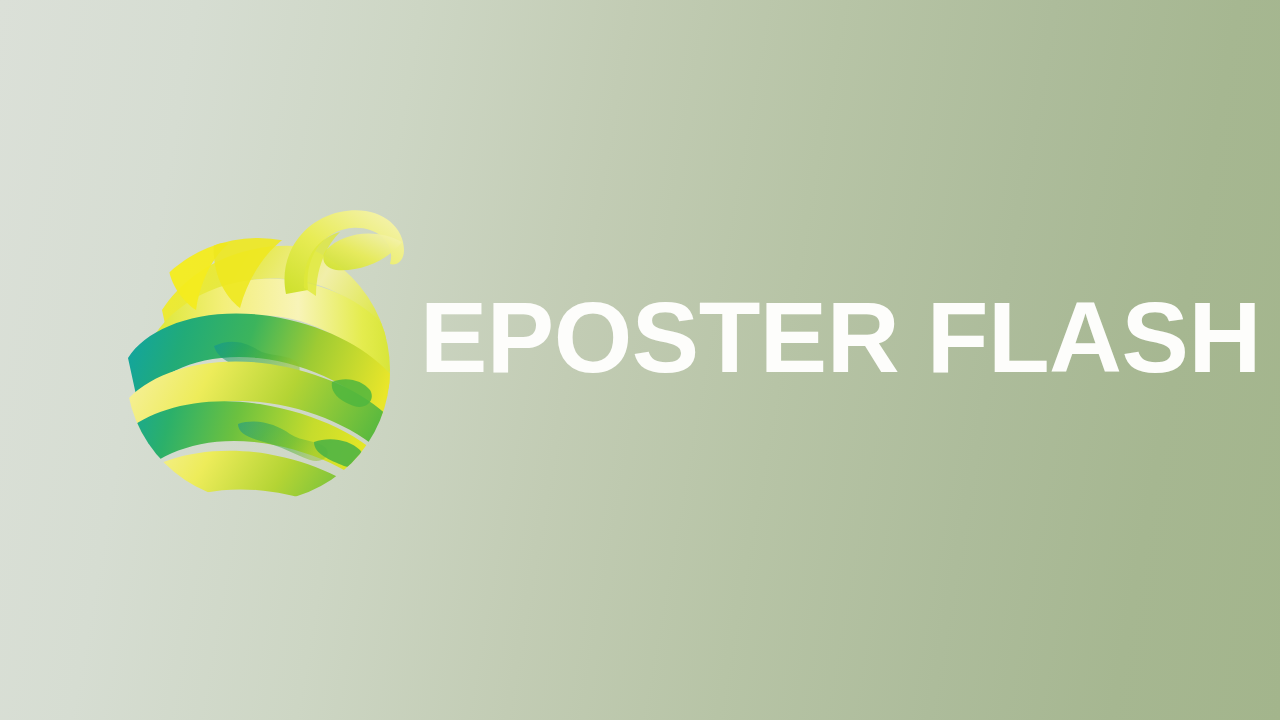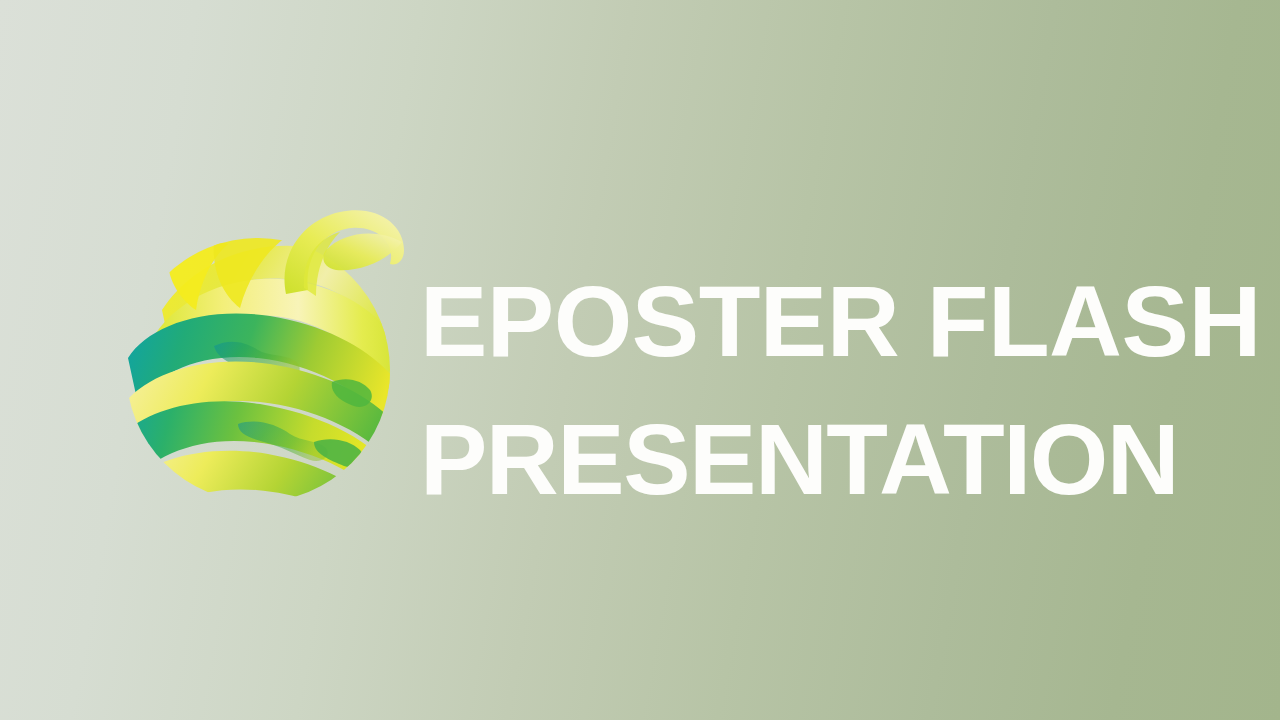--- a/index.html
+++ b/index.html
@@ -39,21 +39,21 @@
   .logo-wrap svg {
     display: block;
     width: 100%;
     height: 100%;
   }
 
   
   .title-block {
     position: absolute;
     left: 420px;
-    top: 252px;
+    top: 268px;
     width: 800px;
   }
   .title-line {
     color: #fdfdfb;
     font-family: "Liberation Sans", sans-serif;
     font-weight: bold;
     font-size: 101px;
     line-height: 138px;
     letter-spacing: -0.5px;
     white-space: nowrap;
@@ -167,16 +167,15 @@
                  C 206 32, 186 58, 190 92 Z" fill="url(#gLeaf)"></path>
         <path d="M 208 52 C 226 34, 258 30, 284 44 C 270 62, 244 74, 218 72
                  C 206 70, 202 60, 208 52 Z" fill="url(#gLeaf)" opacity="0.92"></path>
         <path d="M 186 90 C 184 60, 200 40, 222 34 C 208 48, 198 70, 198 98 Z" fill="#dfe93a" opacity="0.8"></path>
       </g>
     </svg>
   </div>
 
   <div class="title-block">
     <div class="title-line title-line-1">EPOSTER FLASH</div>
-    <div class="title-line title-line-2">PRESENTATION</div>
   </div>
 
 </div>
 
 </body></html>

